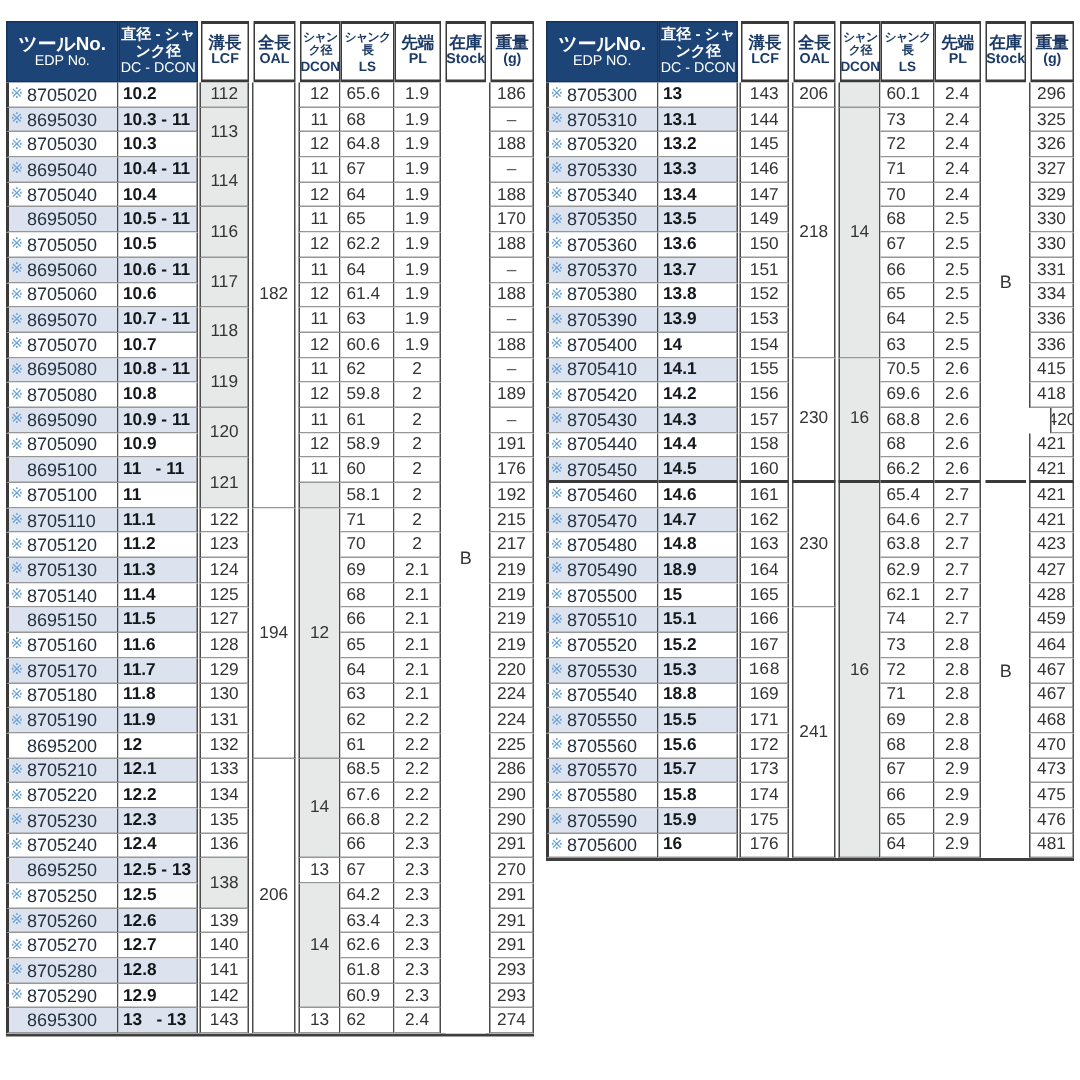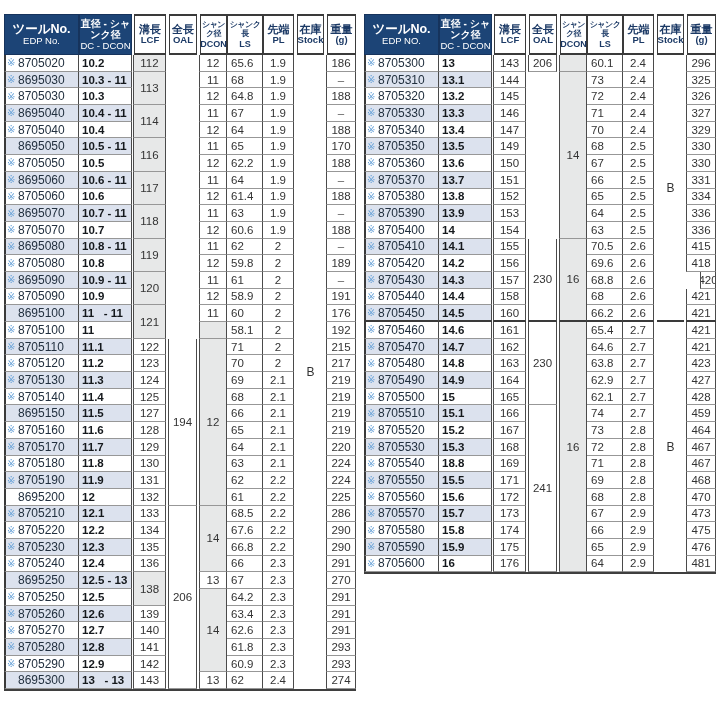--- a/index.html
+++ b/index.html
@@ -83,20 +83,21 @@
       <div class="h hc8" style="grid-area: 1 / 14;">
         <span class="jp">重量</span>
         <span class="en">(g)</span>
       </div>
       <div class="c edp first-col" style="grid-area: 2 / 1 / span 1;">
         <span class="star">※</span>
         <span>8705020</span>
       </div>
       <div class="c dc" style="grid-area: 2 / 2 / span 1;">10.2</div>
       <div class="c gstart gray" style="grid-area: 2 / 4 / span 1;">112</div>
+      <div class="c gstart" style="grid-area: 2 / 6 / span 17;">182</div>
       <div class="c gstart" style="grid-area: 2 / 8 / span 1;">12</div>
       <div class="c ls" style="grid-area: 2 / 9 / span 1;">65.6</div>
       <div class="c" style="grid-area: 2 / 10 / span 1;">1.9</div>
       <div class="c stockcell" style="grid-area: 2 / 12 / span 38;">B</div>
       <div class="c gstart wtc" style="grid-area: 2 / 14 / span 1;">186</div>
       <div class="c edp first-col shade" style="grid-area: 3 / 1 / span 1;">
         <span class="star">※</span>
         <span>8695030</span>
       </div>
       <div class="c dc shade" style="grid-area: 3 / 2 / span 1;">10.3 - 11</div>
@@ -491,20 +492,21 @@
       <div class="c ls" style="grid-area: 2 / 9 / span 1;">60.1</div>
       <div class="c" style="grid-area: 2 / 10 / span 1;">2.4</div>
       <div class="c stockcell thick-b" style="grid-area: 2 / 12 / span 16;">B</div>
       <div class="c gstart wtc" style="grid-area: 2 / 14 / span 1;">296</div>
       <div class="c edp first-col shade" style="grid-area: 3 / 1 / span 1;">
         <span class="star">※</span>
         <span>8705310</span>
       </div>
       <div class="c dc shade" style="grid-area: 3 / 2 / span 1;">13.1</div>
       <div class="c gstart" style="grid-area: 3 / 4 / span 1;">144</div>
+      <div class="c gstart" style="grid-area: 3 / 6 / span 10;">218</div>
       <div class="c gstart gray" style="grid-area: 3 / 8 / span 10;">14</div>
       <div class="c ls" style="grid-area: 3 / 9 / span 1;">73</div>
       <div class="c" style="grid-area: 3 / 10 / span 1;">2.4</div>
       <div class="c gstart wtc" style="grid-area: 3 / 14 / span 1;">325</div>
       <div class="c edp first-col" style="grid-area: 4 / 1 / span 1;">
         <span class="star">※</span>
         <span>8705320</span>
       </div>
       <div class="c dc" style="grid-area: 4 / 2 / span 1;">13.2</div>
       <div class="c gstart" style="grid-area: 4 / 4 / span 1;">145</div>
@@ -657,21 +659,21 @@
       </div>
       <div class="c dc" style="grid-area: 20 / 2 / span 1;">14.8</div>
       <div class="c gstart" style="grid-area: 20 / 4 / span 1;">163</div>
       <div class="c ls" style="grid-area: 20 / 9 / span 1;">63.8</div>
       <div class="c" style="grid-area: 20 / 10 / span 1;">2.7</div>
       <div class="c gstart wtc" style="grid-area: 20 / 14 / span 1;">423</div>
       <div class="c edp first-col shade" style="grid-area: 21 / 1 / span 1;">
         <span class="star">※</span>
         <span>8705490</span>
       </div>
-      <div class="c dc shade" style="grid-area: 21 / 2 / span 1;">14.9</div>
+      <div class="c dc shade" style="grid-area: 21 / 2 / span 1;">18.9</div>
       <div class="c gstart" style="grid-area: 21 / 4 / span 1;">164</div>
       <div class="c ls" style="grid-area: 21 / 9 / span 1;">62.9</div>
       <div class="c" style="grid-area: 21 / 10 / span 1;">2.7</div>
       <div class="c gstart wtc" style="grid-area: 21 / 14 / span 1;">427</div>
       <div class="c edp first-col" style="grid-area: 22 / 1 / span 1;">
         <span class="star">※</span>
         <span>8705500</span>
       </div>
       <div class="c dc" style="grid-area: 22 / 2 / span 1;">15</div>
       <div class="c gstart" style="grid-area: 22 / 4 / span 1;">165</div>
@@ -695,21 +697,21 @@
       <div class="c dc" style="grid-area: 24 / 2 / span 1;">15.2</div>
       <div class="c gstart" style="grid-area: 24 / 4 / span 1;">167</div>
       <div class="c ls" style="grid-area: 24 / 9 / span 1;">73</div>
       <div class="c" style="grid-area: 24 / 10 / span 1;">2.8</div>
       <div class="c gstart wtc" style="grid-area: 24 / 14 / span 1;">464</div>
       <div class="c edp first-col shade" style="grid-area: 25 / 1 / span 1;">
         <span class="star">※</span>
         <span>8705530</span>
       </div>
       <div class="c dc shade" style="grid-area: 25 / 2 / span 1;">15.3</div>
-      <div class="c gstart" style="grid-area: 25 / 4 / span 1;">168</div>
+      <div class="c gstart" style="grid-area: 25 / 4 / span 1; font-family: Liberation Mono, monospace;">168</div>
       <div class="c ls" style="grid-area: 25 / 9 / span 1;">72</div>
       <div class="c" style="grid-area: 25 / 10 / span 1;">2.8</div>
       <div class="c gstart wtc" style="grid-area: 25 / 14 / span 1;">467</div>
       <div class="c edp first-col" style="grid-area: 26 / 1 / span 1;">
         <span class="star">※</span>
         <span>8705540</span>
       </div>
       <div class="c dc" style="grid-area: 26 / 2 / span 1;">18.8</div>
       <div class="c gstart" style="grid-area: 26 / 4 / span 1;">169</div>
       <div class="c ls" style="grid-area: 26 / 9 / span 1;">71</div>

